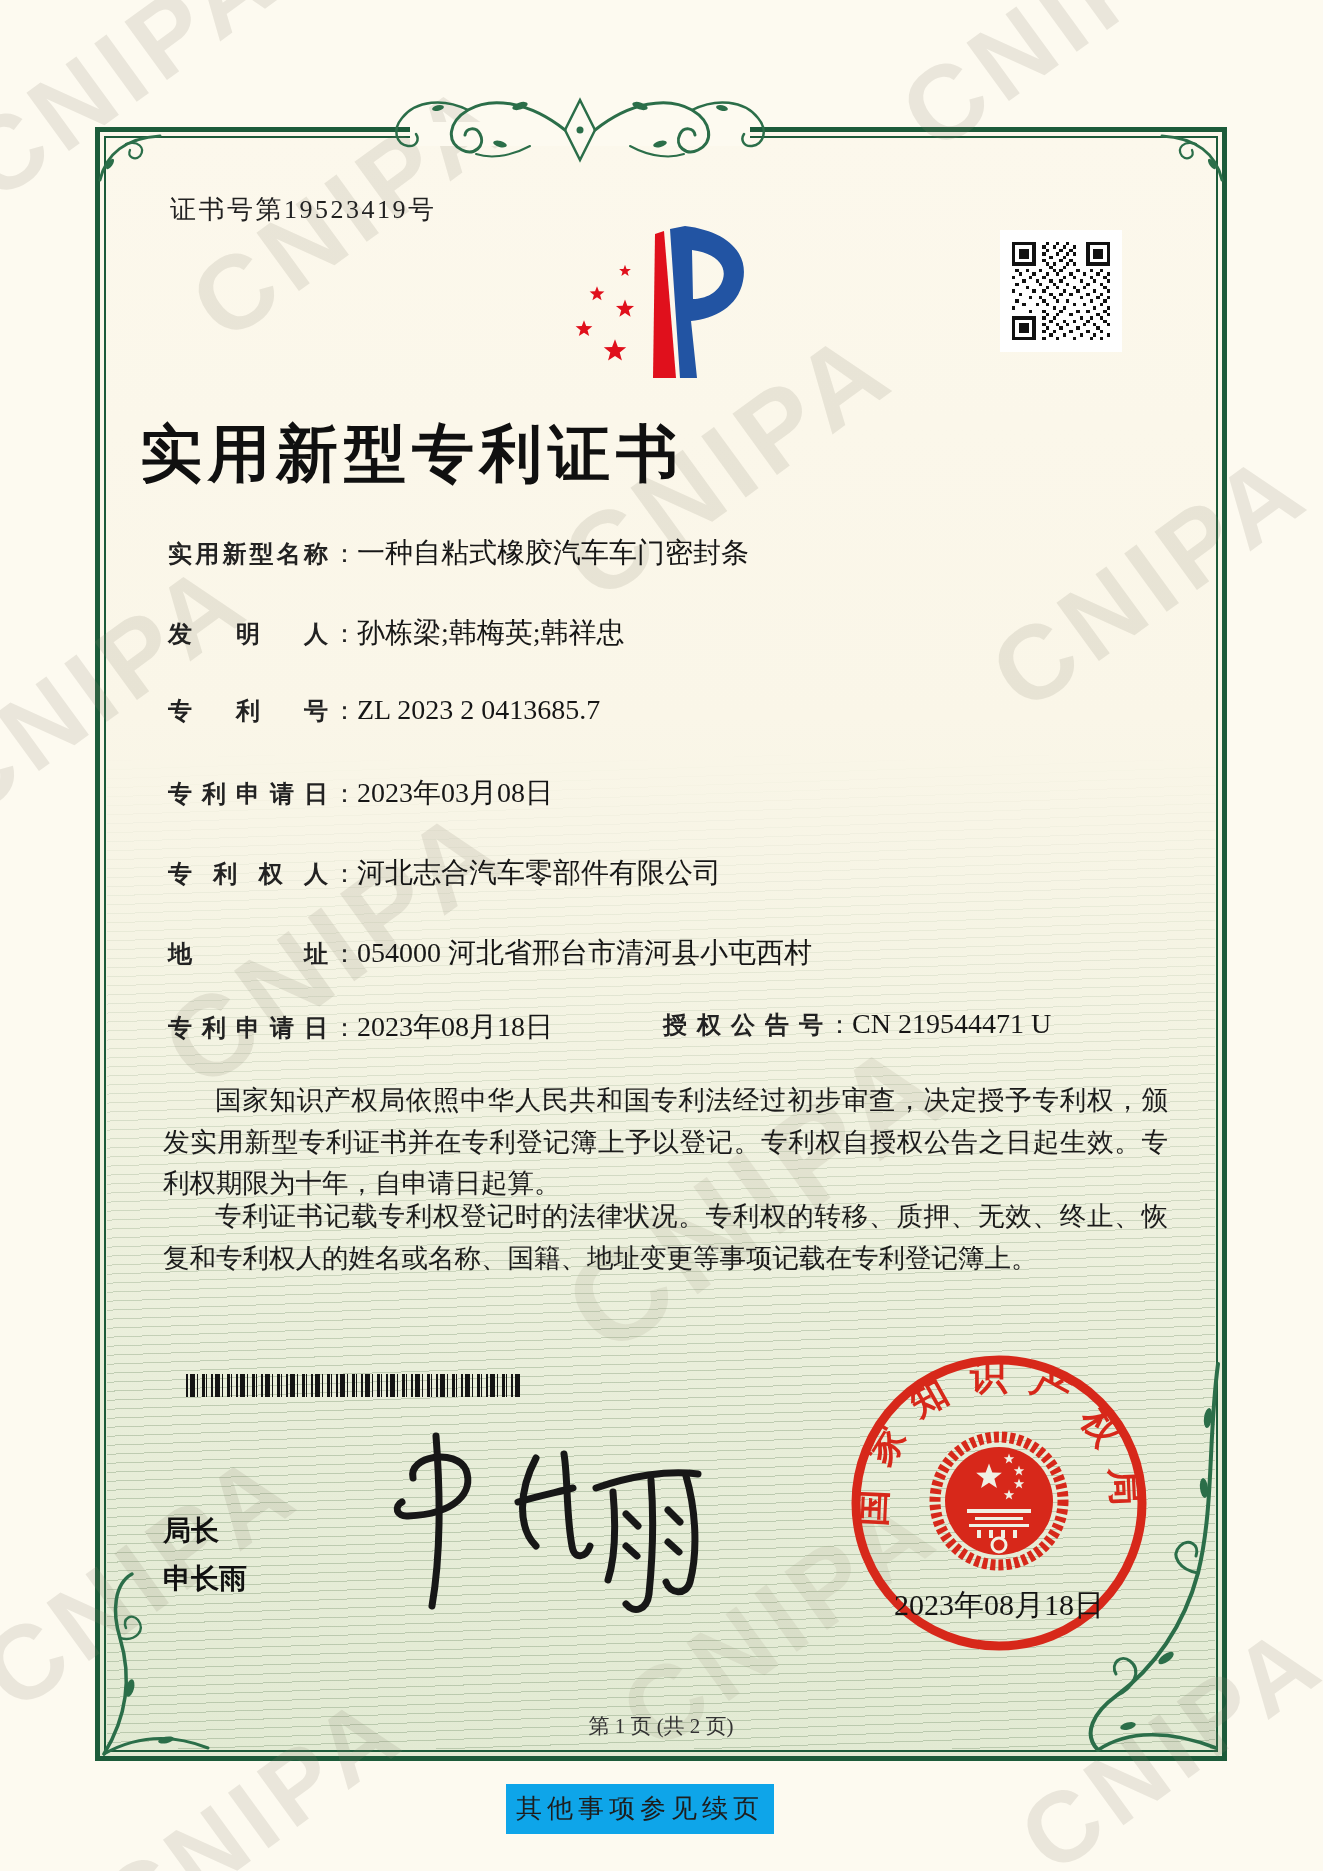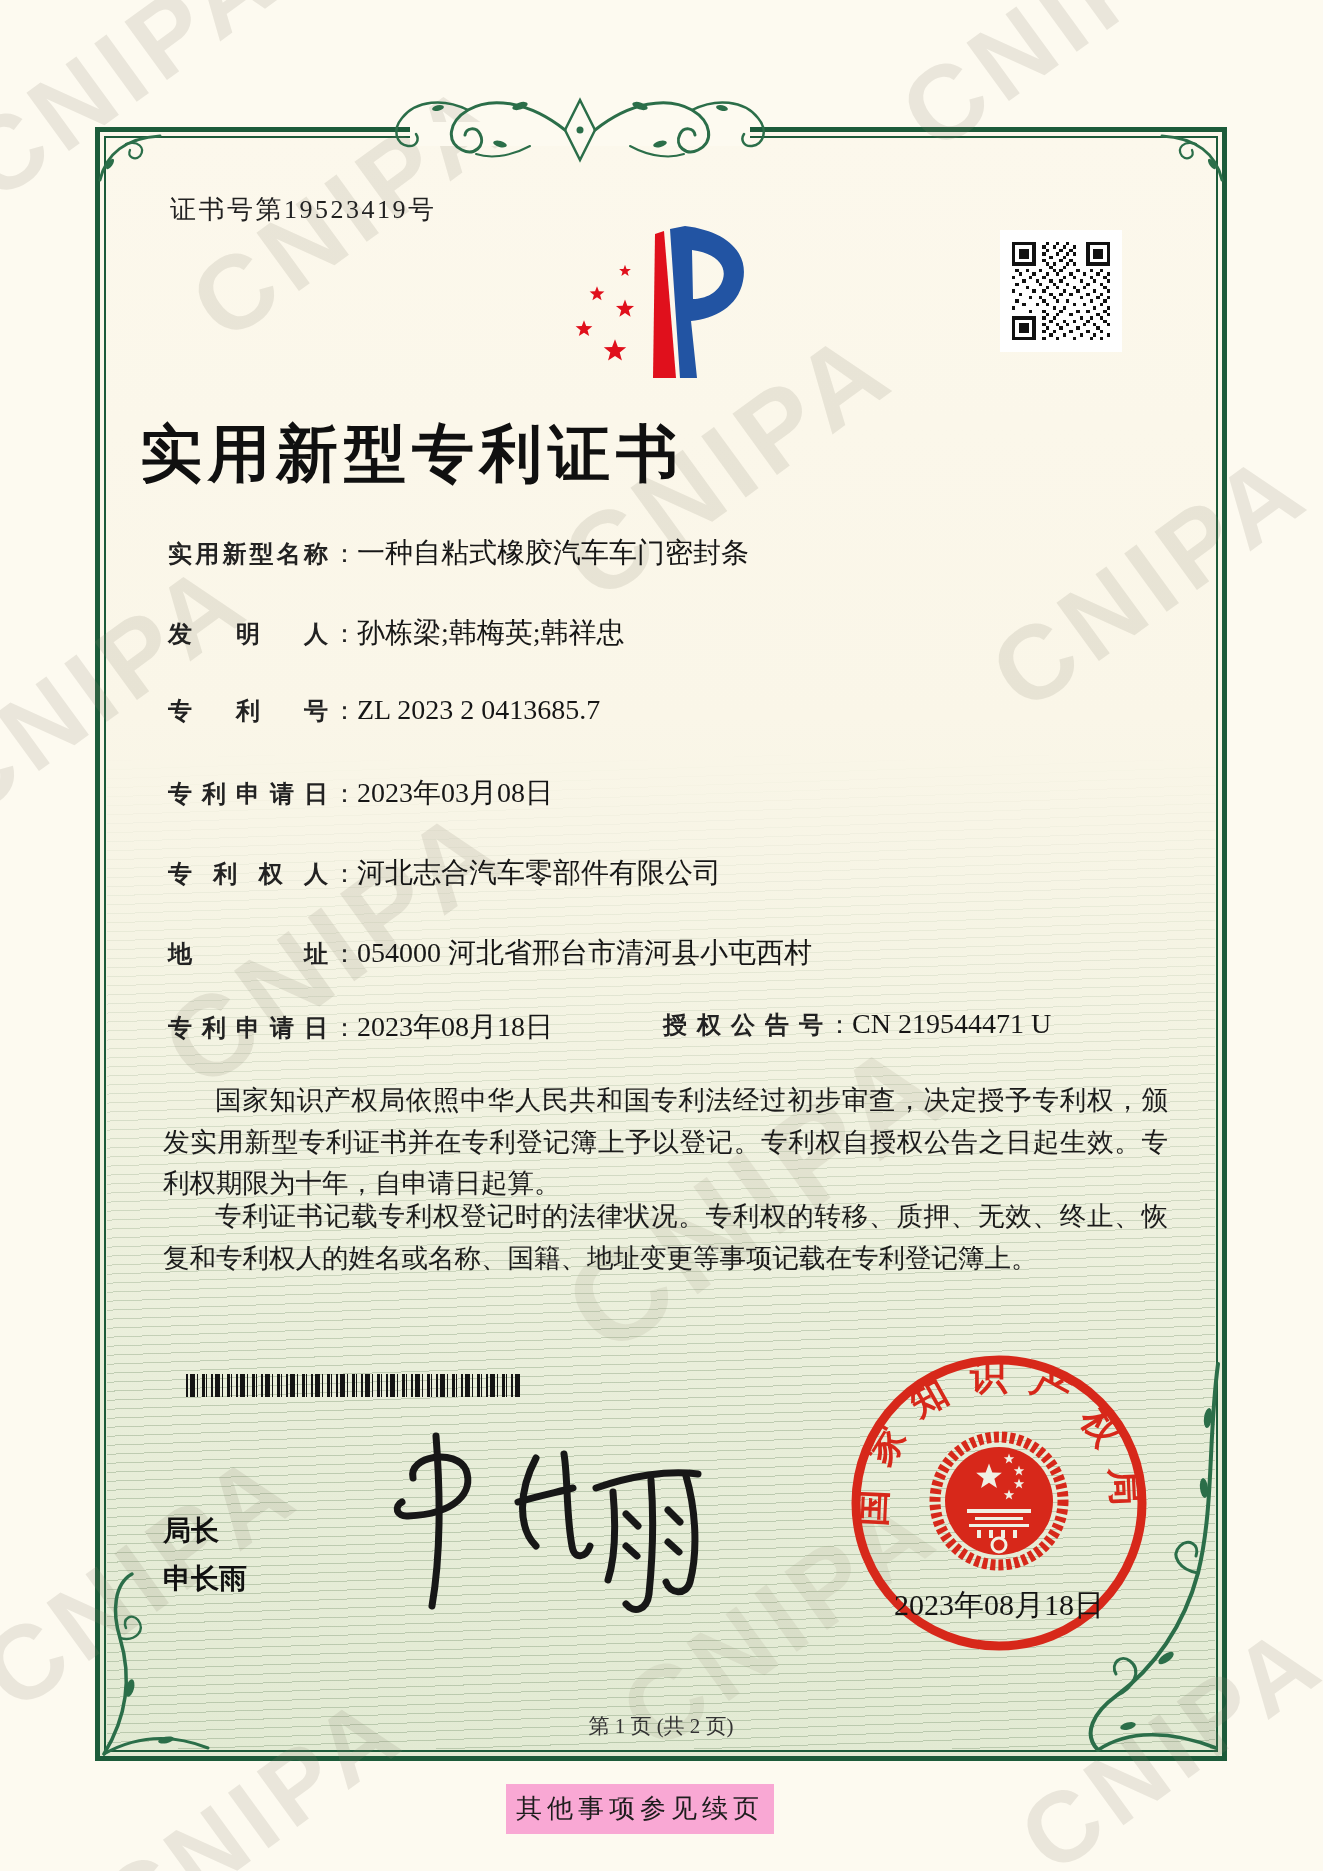--- a/index.html
+++ b/index.html
@@ -36,21 +36,21 @@
   .pair2{position:absolute;left:495px;top:0;white-space:nowrap;}
   .para{position:absolute;left:163px;width:1005px;font-size:26.5px;line-height:41.5px;
         color:#1b1b1b;text-align:justify;text-indent:52px;}
   .barcode{position:absolute;left:186px;top:1374px;width:336px;height:23px;z-index:3;
      background:repeating-linear-gradient(90deg,#141414 0 2px,transparent 2px 4px,#141414 4px 9px,
         transparent 9px 11px,#141414 11px 12px,transparent 12px 16px,#141414 16px 19px,
         transparent 19px 20px,#141414 20px 21px,transparent 21px 25px);}
   .official{font-size:28px;font-weight:700;color:#111;}
   .page-indicator{position:absolute;left:96px;top:1712px;width:1130px;text-align:center;
         font-size:21px;color:#333;z-index:3;}
-  .cont-box{position:absolute;left:506px;top:1784px;width:268px;height:50px;background:#f9a8d4;
+  .cont-box{position:absolute;left:506px;top:1784px;width:268px;height:50px;background:#0ea5e9;
         z-index:3;text-align:center;line-height:50px;font-size:26px;letter-spacing:5px;color:#1d1d1d;}
   .qr-box{position:absolute;left:1000px;top:230px;width:122px;height:122px;background:#fff;z-index:3;}
   .orn{position:absolute;z-index:4;pointer-events:none;}
 </style>
 </head>
 <body>
 
 <div class="page">
 
   <svg width="0" height="0" style="position:absolute" aria-hidden="true">

